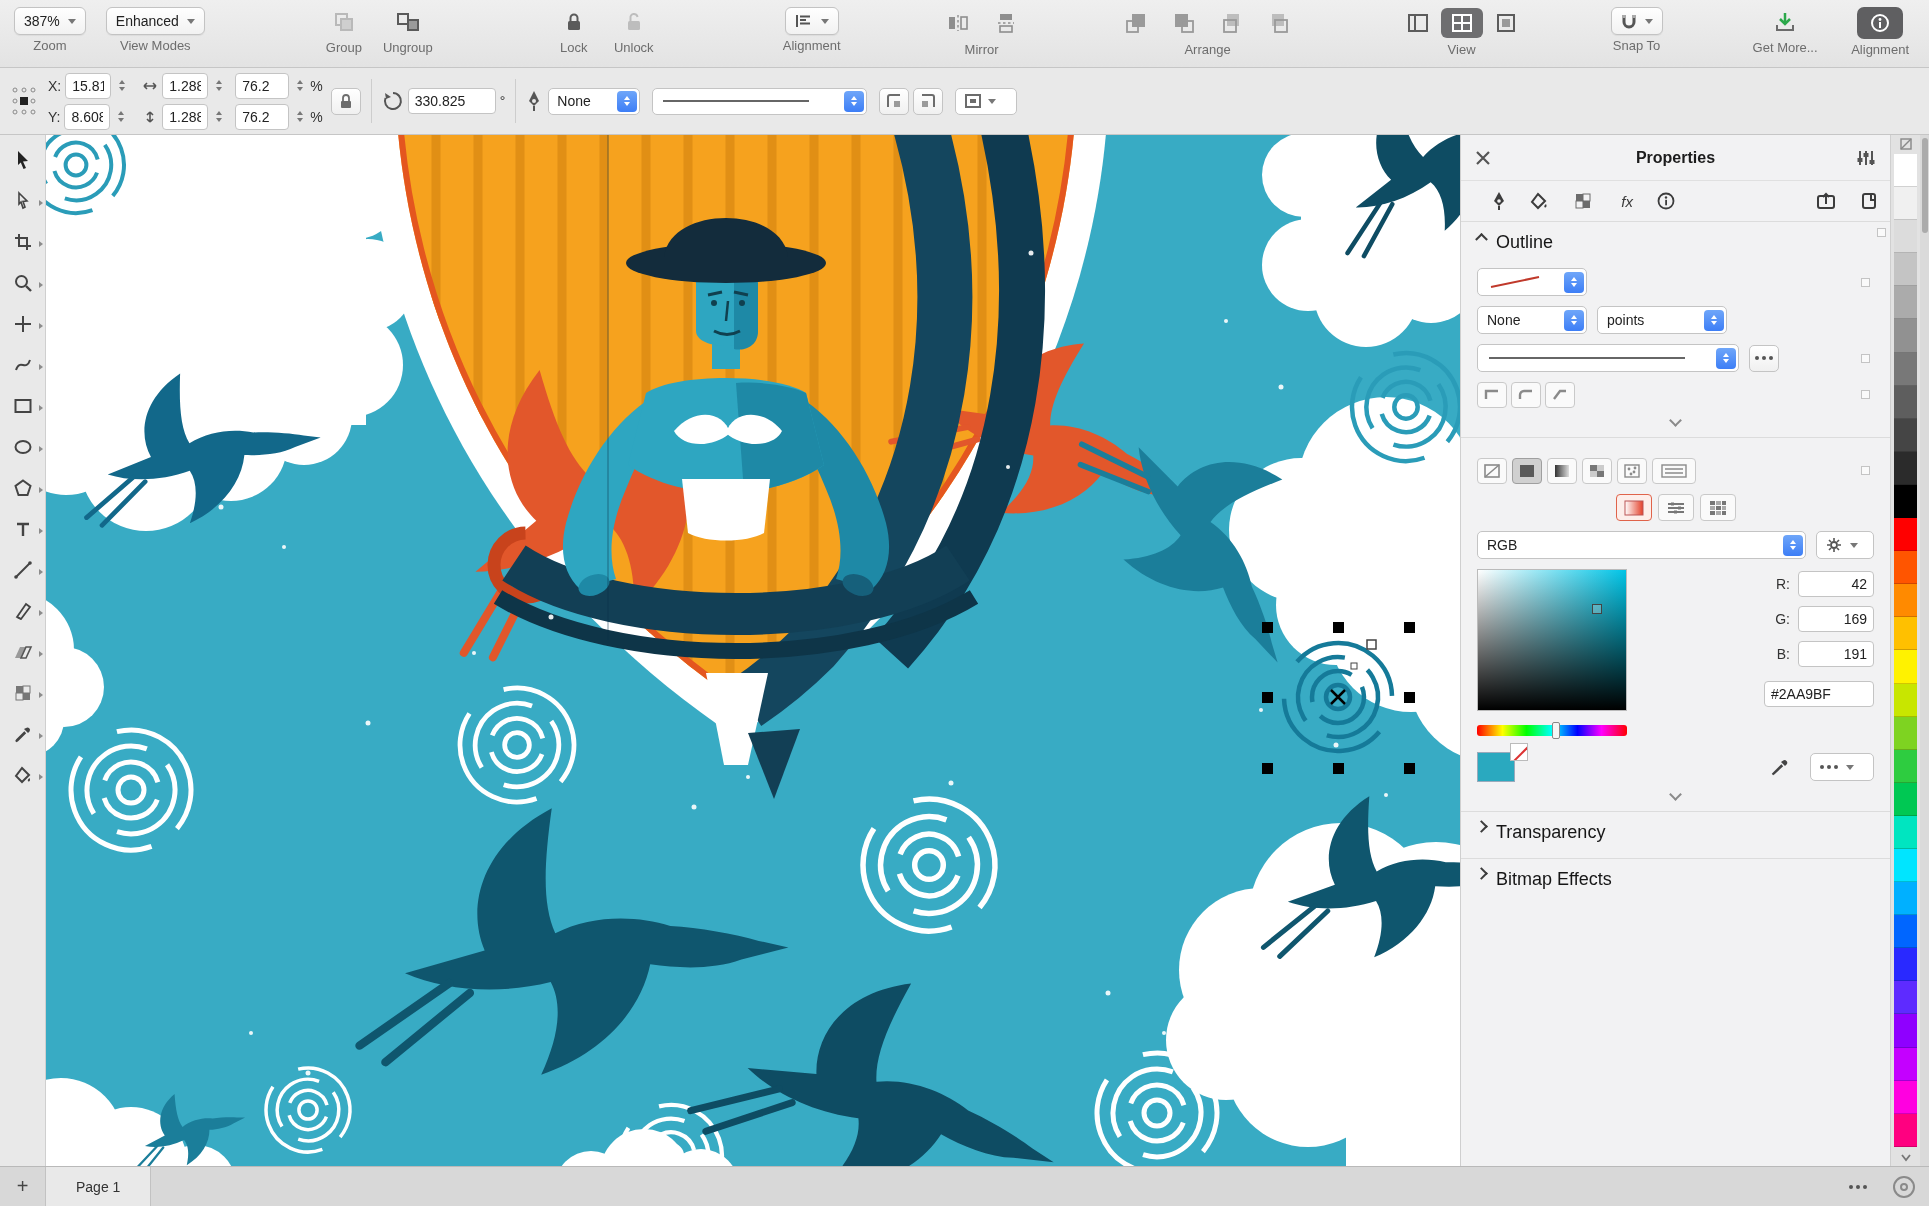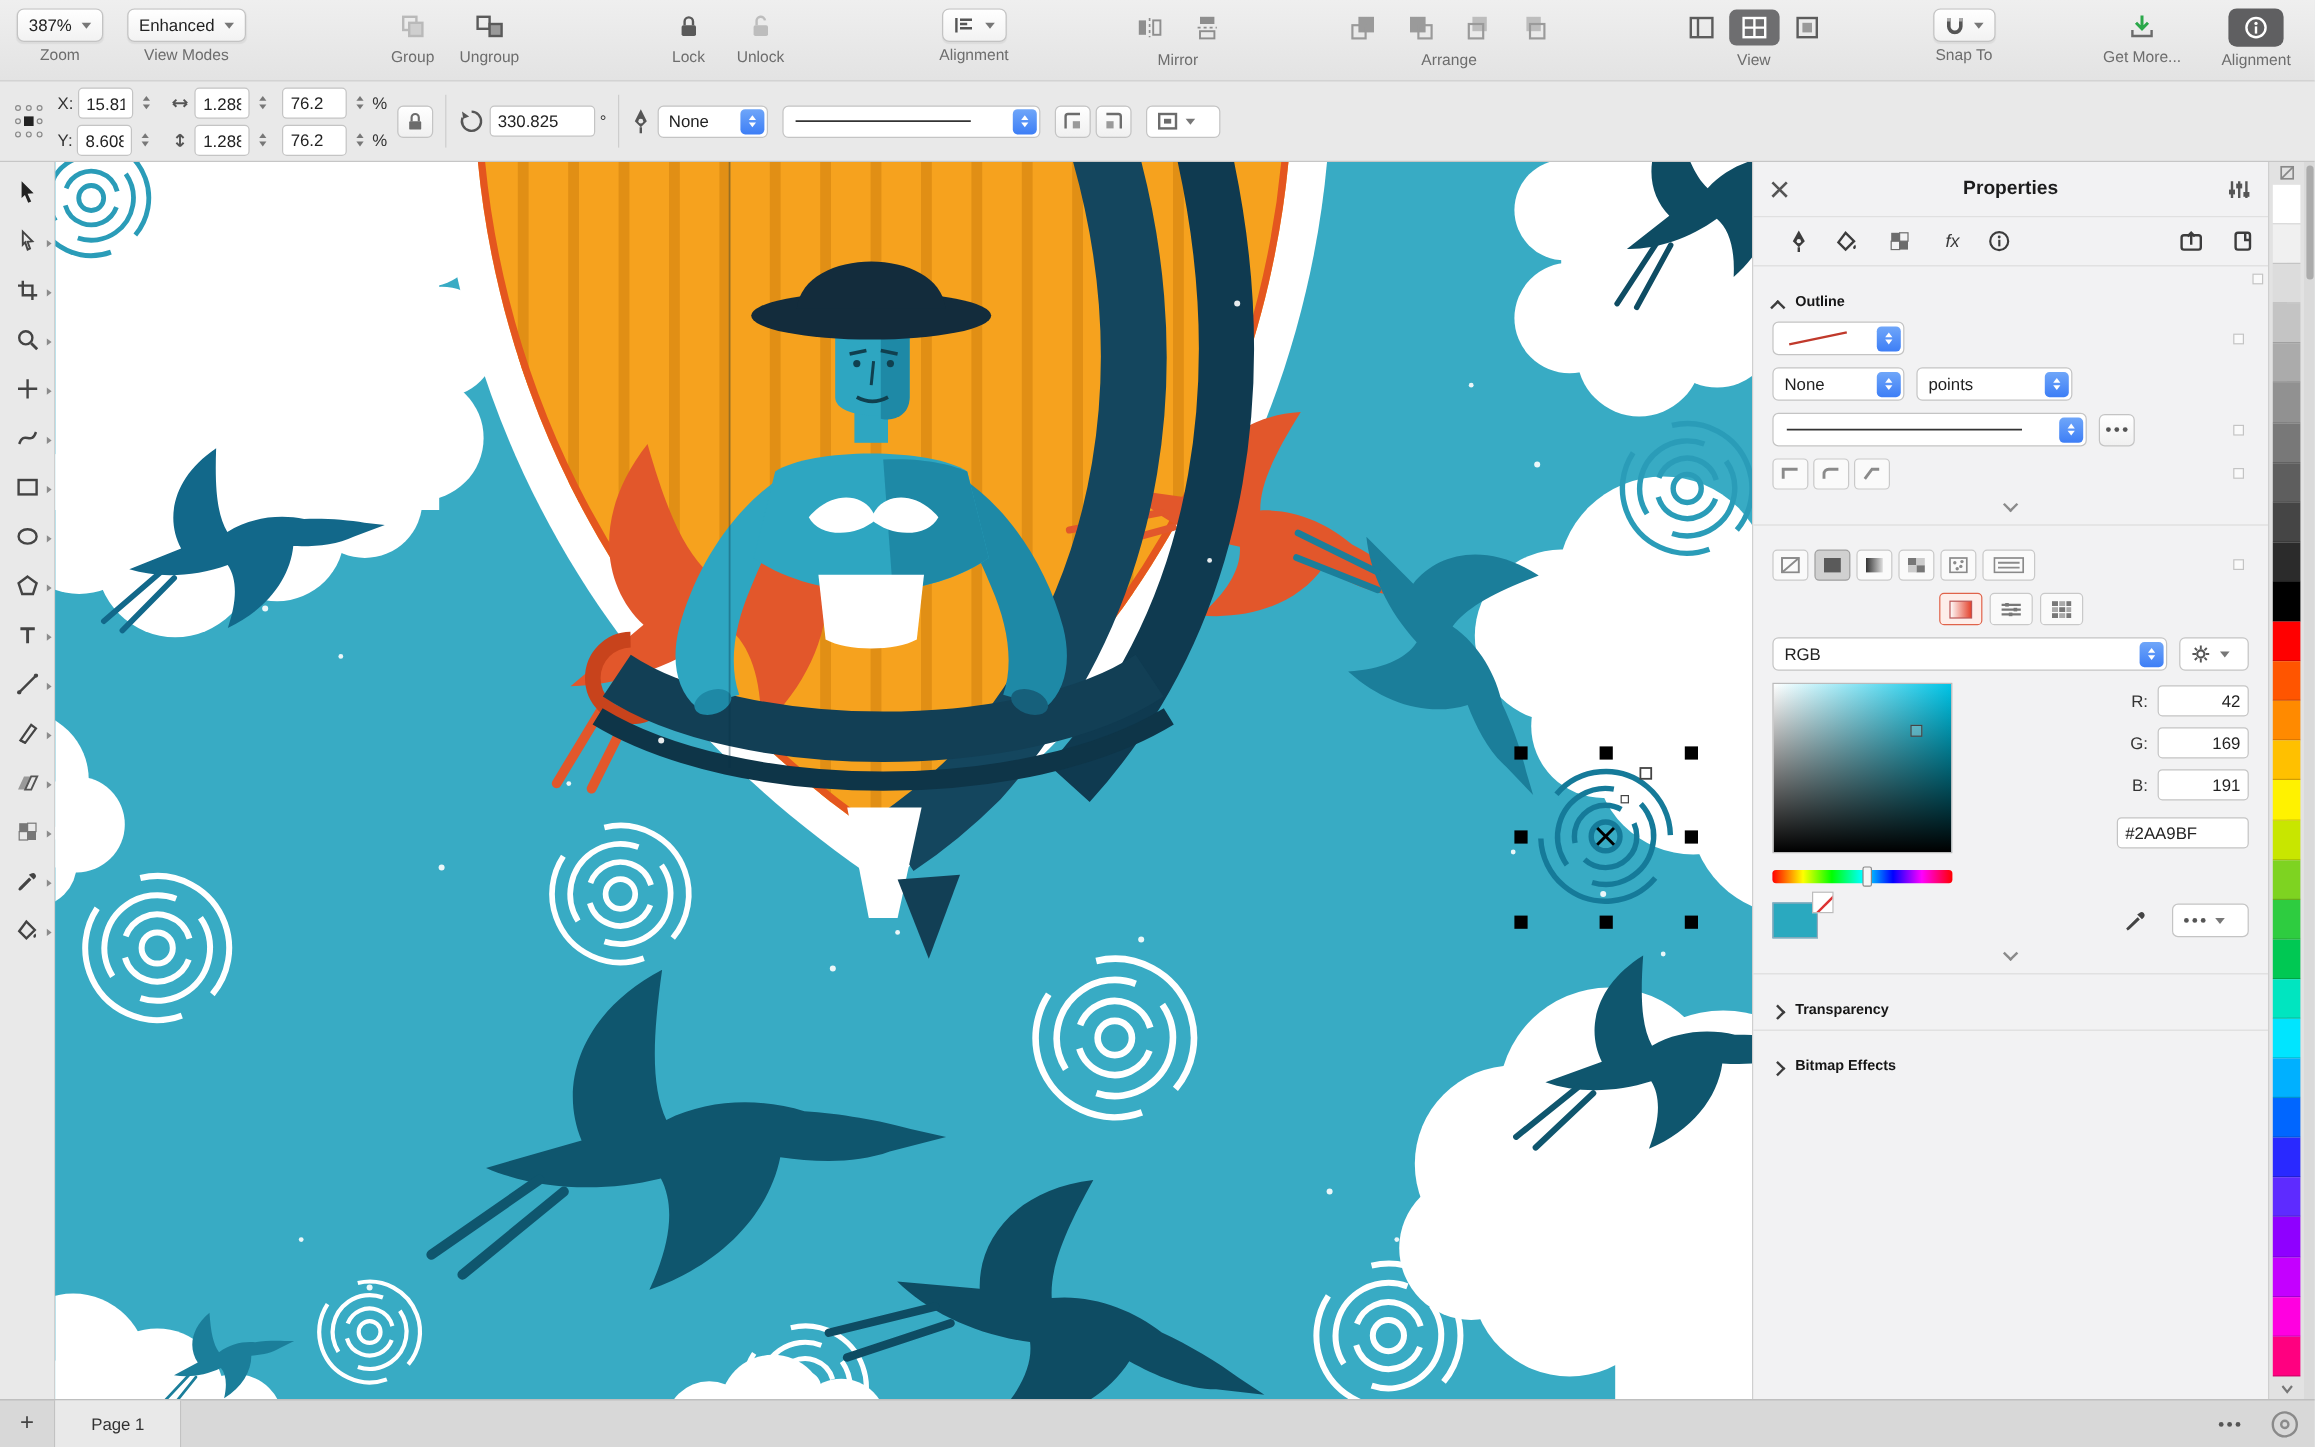--- a/index.html
+++ b/index.html
@@ -45,21 +45,21 @@
   .canvas{position:absolute;top:135px;left:46px;width:1414px;height:1031px;background:#38ABC4;overflow:hidden;}
 
   
   .panel{position:absolute;top:135px;left:1460px;width:430px;bottom:40px;background:#f2f2f3;border-left:1px solid #cfcfcf;overflow:hidden;font-size:14px;color:#222;}
   .phead{height:46px;display:flex;align-items:center;padding:0 14px;position:relative;border-bottom:1px solid #e0e0e0;}
   .ptitle{position:absolute;left:0;right:0;text-align:center;font-size:16px;font-weight:bold;color:#1c1c1c;}
   .ptabs{height:40px;display:flex;align-items:center;padding:0 12px;gap:8px;}
   .ptab{width:34px;height:30px;display:flex;align-items:center;justify-content:flex-end;border-radius:5px;}
   .spacer{flex:1;}
   .sect{border-top:1px solid #dcdcdc;padding:10px 16px 10px 16px;position:relative;}
-  .shead{display:flex;align-items:flex-end;gap:10px;font-size:12px;font-weight:bold;color:#161616;height:26px;}
+  .shead{display:flex;align-items:flex-start;gap:10px;font-size:18px;font-weight:normal;color:#161616;height:26px;}
   .chev{width:9px;height:9px;border-right:2px solid #3c3c3c;border-bottom:2px solid #3c3c3c;flex:none;}
   .chev.up{transform:rotate(-135deg) translate(-2px,-2px);}
   .chev.right{transform:rotate(-45deg);}
   .cornermark{position:absolute;right:4px;width:9px;height:9px;border:1px solid #c4c4c4;background:#fafafa;}
   .prow{display:flex;align-items:center;gap:10px;margin-top:10px;position:relative;}
   .pcombo{display:flex;align-items:center;height:28px;background:#fff;border:1px solid #c4c4c4;border-radius:5px;padding:2px 2px 2px 9px;gap:8px;}
   .expander{display:flex;justify-content:center;padding:8px 0 2px 0;}
   .expander .chev{border-color:#8a8a8a;transform:rotate(45deg);}
   .ftbtn{width:30px;height:26px;border:1px solid #c9c9c9;background:#fafafa;border-radius:4px;display:flex;align-items:center;justify-content:center;}
   .ftbtn.sel{background:#d0d0d0;border-color:#9f9f9f;}

